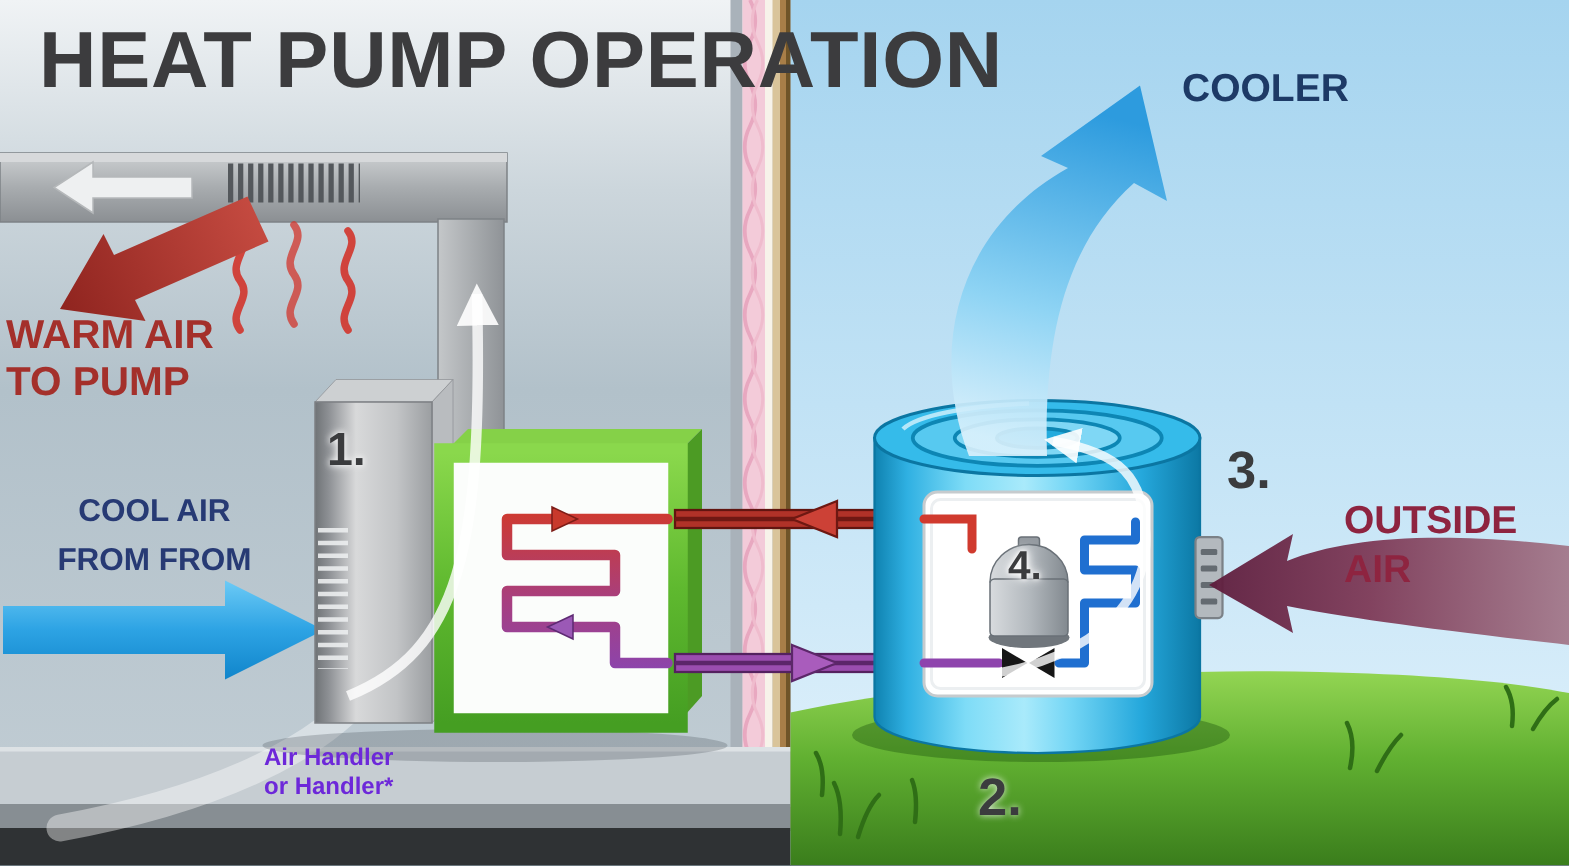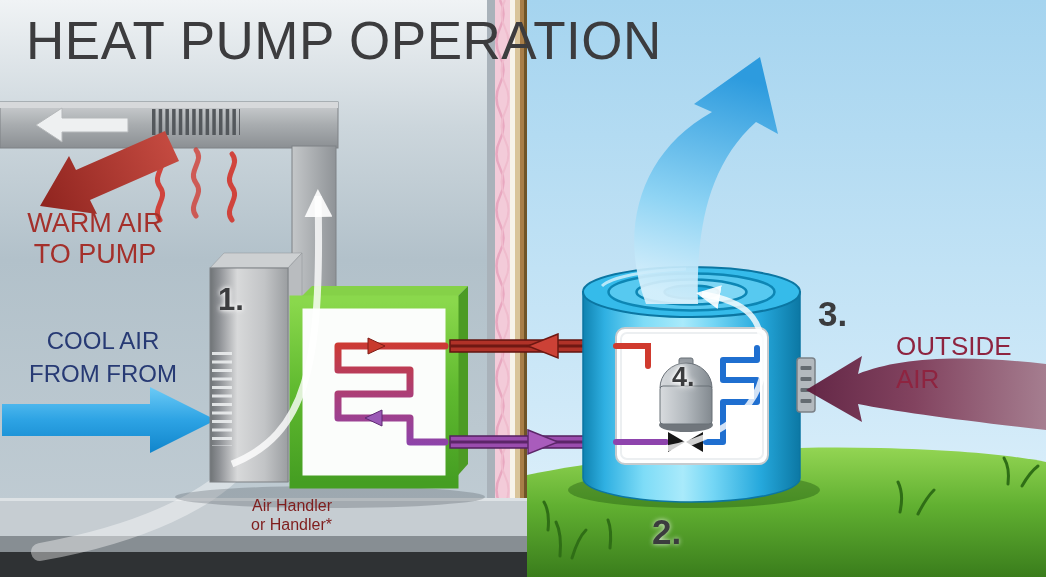--- a/index.html
+++ b/index.html
@@ -1,27 +1,27 @@
 <!DOCTYPE html>
 <html><head>
 <meta charset="utf-8">
 <style>
   html,body{margin:0;padding:0;background:#2b2b2b;}
   .stage{
     position:relative;width:1046px;height:577px;overflow:hidden;
     font-family:"Liberation Sans",sans-serif;background:#b7d6ec;
   }
   .stage svg{position:absolute;left:0;top:0;}
-  .lbl{position:absolute;font-weight:normal;white-space:nowrap;}
+  .lbl{position:absolute;font-weight:bold;white-space:nowrap;}
   .title{left:26px;top:10px;font-size:53px;color:#3c3c3e;letter-spacing:.5px;}
-  .warm{left:4px;top:208px;width:182px;text-align:center;font-size:27px;line-height:31px;color:#a4302b;white-space:normal;}
-  .cool{left:2px;top:324px;width:202px;text-align:center;font-size:24px;line-height:33px;color:#273a74;white-space:normal;}
+  .warm{left:4px;top:208px;width:182px;font-size:27px;line-height:31px;color:#a4302b;white-space:normal;}
+  .cool{left:2px;top:324px;width:202px;text-align:center;font-size:21px;line-height:33px;color:#273a74;white-space:normal;}
   .coolerout{left:788px;top:42px;font-size:26px;line-height:33px;color:#1d3a66;}
   .outsideair{left:896px;top:330px;width:140px;text-align:left;font-size:26px;line-height:33px;color:#8e2440;white-space:normal;}
-  .ahcap{left:176px;top:496px;width:156px;text-align:right;font-size:16px;line-height:19px;color:#7f1d1d;white-space:normal;}
+  .ahcap{left:176px;top:496px;width:156px;text-align:left;font-size:16px;line-height:19px;color:#6d28d9;white-space:normal;}
   .num{position:absolute;font-weight:bold;color:#3b3c3e;}
   .n1{left:218px;top:282px;font-size:31px;text-shadow:0 0 4px rgba(255,255,255,.95),0 0 7px rgba(255,255,255,.7);}
   .n2{left:652px;top:512px;font-size:35px;text-shadow:0 0 5px rgba(255,255,255,.85);}
   .n3{left:818px;top:294px;font-size:35px;}
   .n4{left:672px;top:362px;font-size:27px;text-shadow:0 0 3px #fff,0 0 6px #fff,0 0 9px #fff;}
 </style>
 </head>
 <body>
 
 <div class="stage">
@@ -244,21 +244,21 @@
     <span>WARM AIR</span><br>
     <span>TO PUMP</span>
   </div>
 
   <div class="lbl cool">
     <span>COOL AIR</span><br>
     <span>FROM FROM</span>
   </div>
 
   <div class="lbl coolerout">
-    <br>
+    <span>COOLER</span><br>
   </div>
 
   <div class="lbl outsideair">
     <span>OUTSIDE</span><br>
     <span>AIR</span>
   </div>
 
   <div class="lbl ahcap">
     <span>Air Handler</span><br>
     <span>or Handler*</span>

